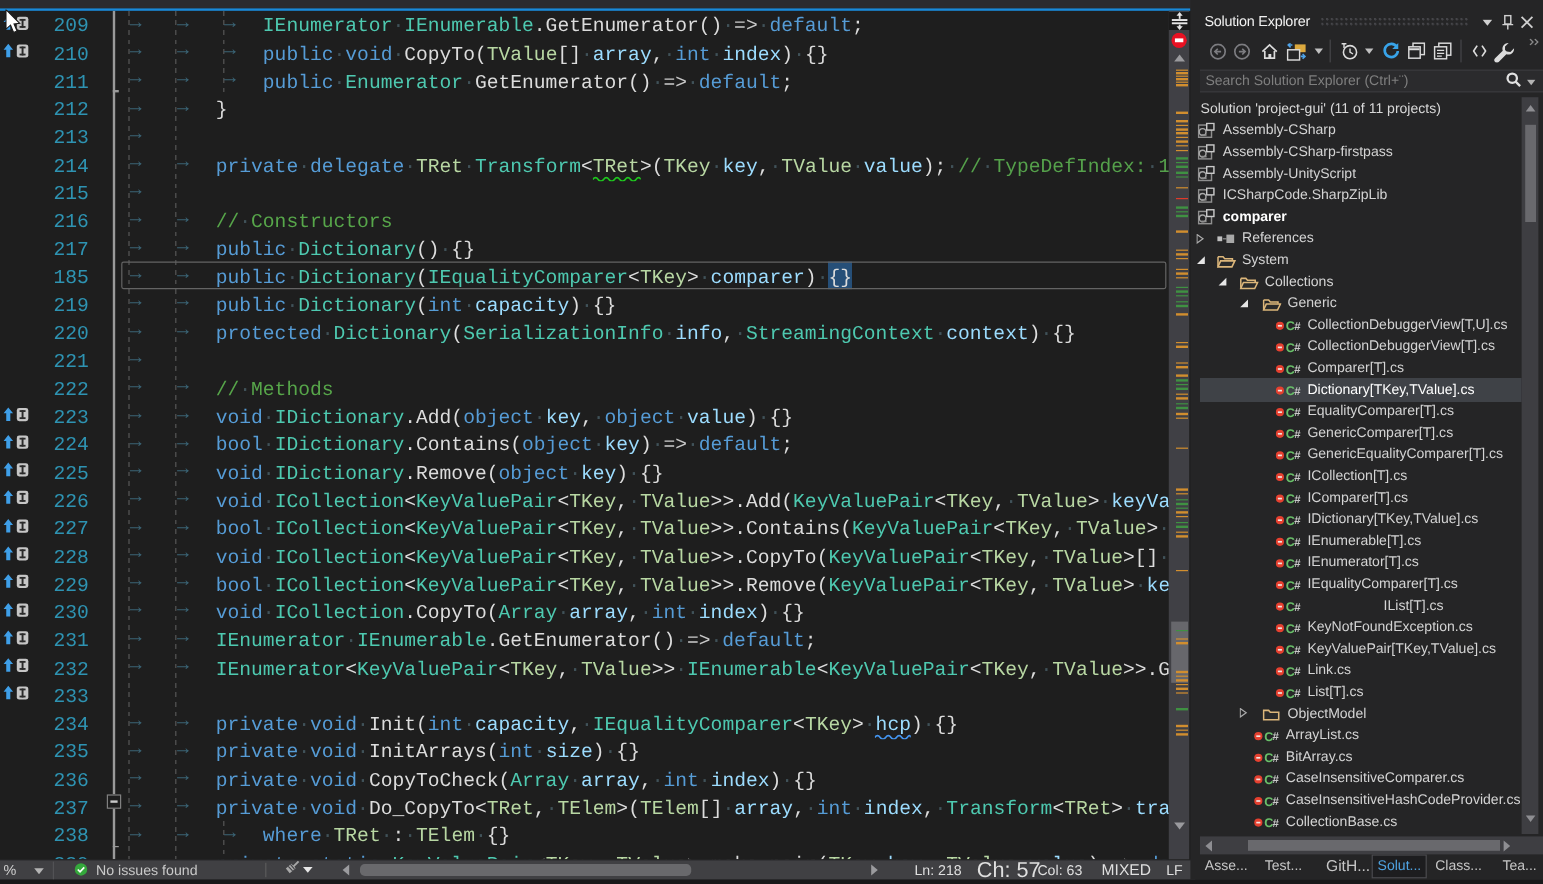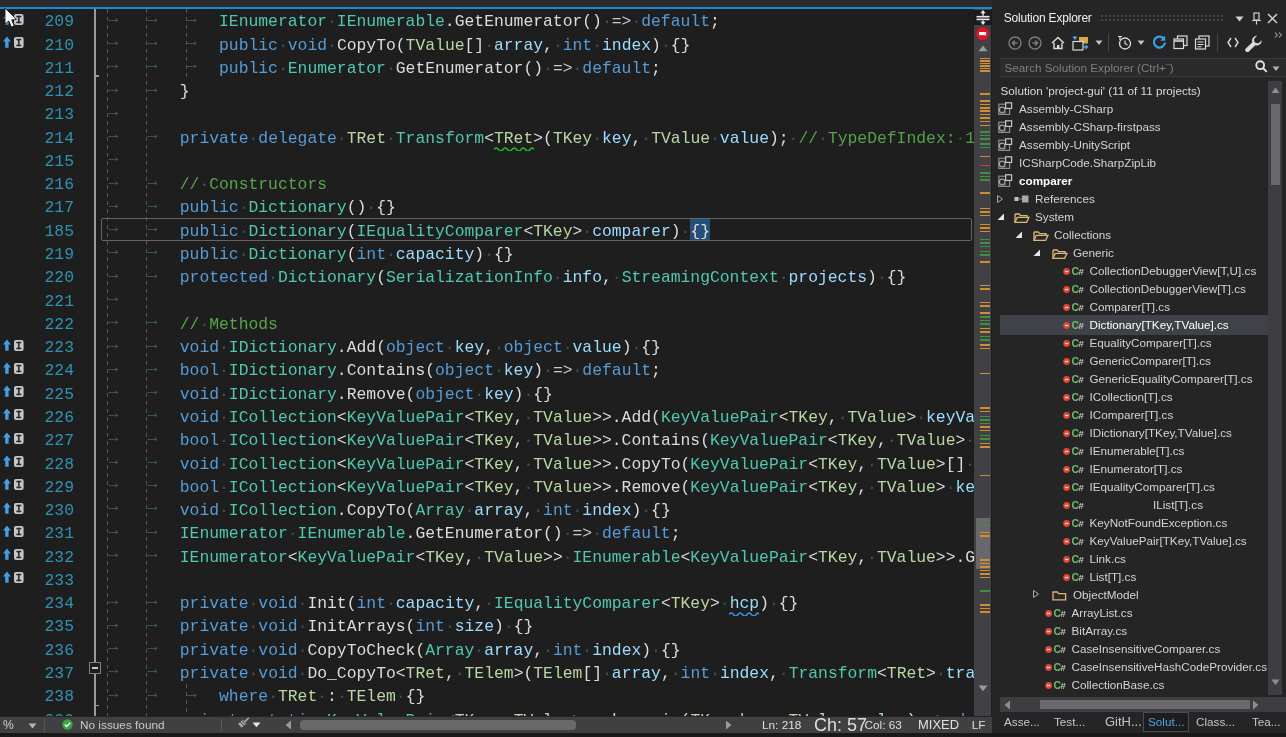--- a/index.html
+++ b/index.html
@@ -56,21 +56,21 @@
 <div class="cl" style="top:139.75px"><s>→</s>   </div>
 <div class="lnr" style="top:163.03px">216</div>
 <div class="cl" style="top:163.03px"><s>→</s>   <s>→</s>   <b class="c">//<i>·</i>Constructors</b></div>
 <div class="lnr" style="top:186.30px">217</div>
 <div class="cl" style="top:186.30px"><s>→</s>   <s>→</s>   <b class="k">public</b><i>·</i><b class="t">Dictionary</b><b class="n">()</b><i>·</i><b class="n">{}</b></div>
 <div class="lnr" style="top:209.58px">185</div>
 <div class="cl" style="top:209.58px"><s>→</s>   <s>→</s>   <b class="k">public</b><i>·</i><b class="t">Dictionary</b><b class="n">(</b><b class="t">IEqualityComparer</b><b class="n">&lt;</b><b class="g">TKey</b><b class="n">&gt;</b><i>·</i><b class="p">comparer</b><b class="n">)</b><i>·</i><b class="sel">{}</b></div>
 <div class="lnr" style="top:232.85px">219</div>
 <div class="cl" style="top:232.85px"><s>→</s>   <s>→</s>   <b class="k">public</b><i>·</i><b class="t">Dictionary</b><b class="n">(</b><b class="k">int</b><i>·</i><b class="p">capacity</b><b class="n">)</b><i>·</i><b class="n">{}</b></div>
 <div class="lnr" style="top:256.12px">220</div>
-<div class="cl" style="top:256.12px"><s>→</s>   <s>→</s>   <b class="k">protected</b><i>·</i><b class="t">Dictionary</b><b class="n">(</b><b class="t">SerializationInfo</b><i>·</i><b class="p">info</b><b class="n">,</b><i>·</i><b class="t">StreamingContext</b><i>·</i><b class="p">projects</b><b class="n">)</b><i>·</i><b class="n">{}</b></div>
+<div class="cl" style="top:256.12px"><s>→</s>   <s>→</s>   <b class="k">protected</b><i>·</i><b class="t">Dictionary</b><b class="n">(</b><b class="t">SerializationInfo</b><i>·</i><b class="p">info</b><b class="n">,</b><i>·</i><b class="t">StreamingContext</b><i>·</i><b class="p">context</b><b class="n">)</b><i>·</i><b class="n">{}</b></div>
 <div class="lnr" style="top:279.40px">221</div>
 <div class="cl" style="top:279.40px"><s>→</s>   </div>
 <div class="lnr" style="top:302.68px">222</div>
 <div class="cl" style="top:302.68px"><s>→</s>   <s>→</s>   <b class="c">//<i>·</i>Methods</b></div>
 <div class="lnr" style="top:325.95px">223</div>
 <div class="cl" style="top:325.95px"><s>→</s>   <s>→</s>   <b class="k">void</b><i>·</i><b class="t">IDictionary</b><b class="n">.Add(</b><b class="k">object</b><i>·</i><b class="p">key</b><b class="n">,</b><i>·</i><b class="k">object</b><i>·</i><b class="p">value</b><b class="n">)</b><i>·</i><b class="n">{}</b></div>
 <div class="lnr" style="top:349.23px">224</div>
 <div class="cl" style="top:349.23px"><s>→</s>   <s>→</s>   <b class="k">bool</b><i>·</i><b class="t">IDictionary</b><b class="n">.Contains(</b><b class="k">object</b><i>·</i><b class="p">key</b><b class="n">)</b><i>·</i><b class="o">=&gt;</b><i>·</i><b class="k">default</b><b class="n">;</b></div>
 <div class="lnr" style="top:372.50px">225</div>
 <div class="cl" style="top:372.50px"><s>→</s>   <s>→</s>   <b class="k">void</b><i>·</i><b class="t">IDictionary</b><b class="n">.Remove(</b><b class="k">object</b><i>·</i><b class="p">key</b><b class="n">)</b><i>·</i><b class="n">{}</b></div>

